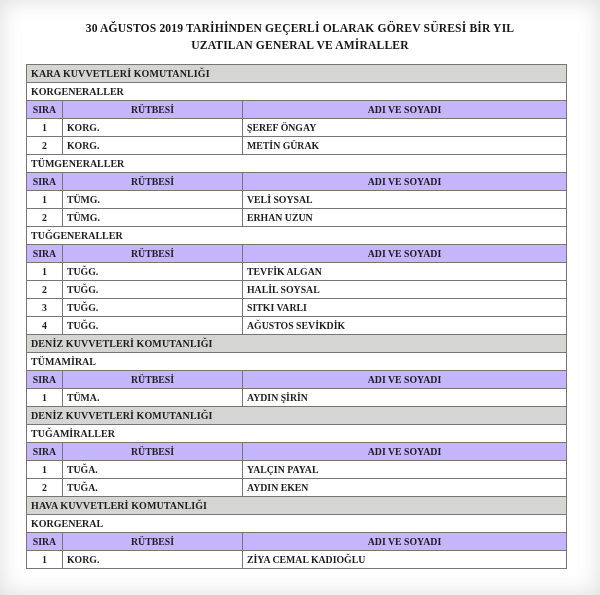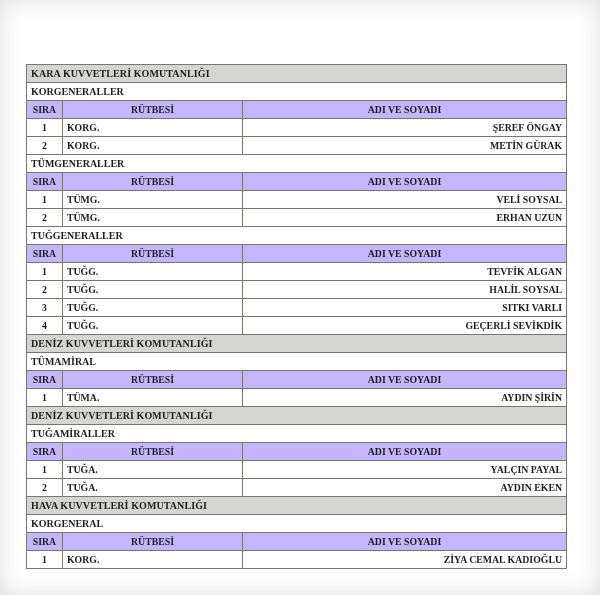--- a/index.html
+++ b/index.html
@@ -61,26 +61,30 @@
     text-align: left;
     font-size: 10px;
   }
   tr.colhead-row th {
     background: #c4b5fd;
     text-align: center;
     font-size: 9.8px;
   }
   tr.data-row td.cell-sira { text-align: center; }
   tr.data-row td.cell-rutbe { text-align: left; }
-  tr.data-row td.cell-ad { text-align: right; }
+  tr.data-row td.cell-ad { text-align: left; }
 </style>
 </head>
 <body>
 
 <div class="page" style="background: rgb(255, 255, 255); color: rgb(29, 29, 29);">
+  <div class="doc-title">
+    <div>30 AĞUSTOS 2019 TARİHİNDEN GEÇERLİ OLARAK GÖREV SÜRESİ BİR YIL</div>
+    <div>UZATILAN GENERAL VE AMİRALLER</div>
+  </div>
 
   <table class="roster">
     <colgroup>
       <col class="c-sira">
       <col class="c-rutbe">
       <col class="c-ad">
     </colgroup>
     <tbody id="table-body">
         <tr class="command-row">
           <td colspan="3" style="background: rgb(213, 213, 212); border-color: rgb(119, 118, 114);">KARA KUVVETLERİ KOMUTANLIĞI</td>
@@ -140,21 +144,21 @@
           <td class="cell-ad" style="border-color: rgb(119, 118, 114);">HALİL SOYSAL</td>
         </tr>
         <tr class="data-row">
           <td class="cell-sira" style="border-color: rgb(119, 118, 114);">3</td>
           <td class="cell-rutbe" style="border-color: rgb(119, 118, 114);">TUĞG.</td>
           <td class="cell-ad" style="border-color: rgb(119, 118, 114);">SITKI VARLI</td>
         </tr>
         <tr class="data-row">
           <td class="cell-sira" style="border-color: rgb(119, 118, 114);">4</td>
           <td class="cell-rutbe" style="border-color: rgb(119, 118, 114);">TUĞG.</td>
-          <td class="cell-ad" style="border-color: rgb(119, 118, 114);">GEÇERLİ SEVİKDİK</td>
+          <td class="cell-ad" style="border-color: rgb(119, 118, 114);">AĞUSTOS SEVİKDİK</td>
         </tr>
         <tr class="command-row">
           <td colspan="3" style="background: rgb(213, 213, 212); border-color: rgb(119, 118, 114);">DENİZ KUVVETLERİ KOMUTANLIĞI</td>
         </tr>
         <tr class="group-row">
           <td colspan="3" style="border-color: rgb(119, 118, 114);">TÜMAMİRAL</td>
         </tr>
         <tr class="colhead-row">
           <th style="border-color: rgb(119, 118, 114);">SIRA</th>
           <th style="border-color: rgb(119, 118, 114);">RÜTBESİ</th>

